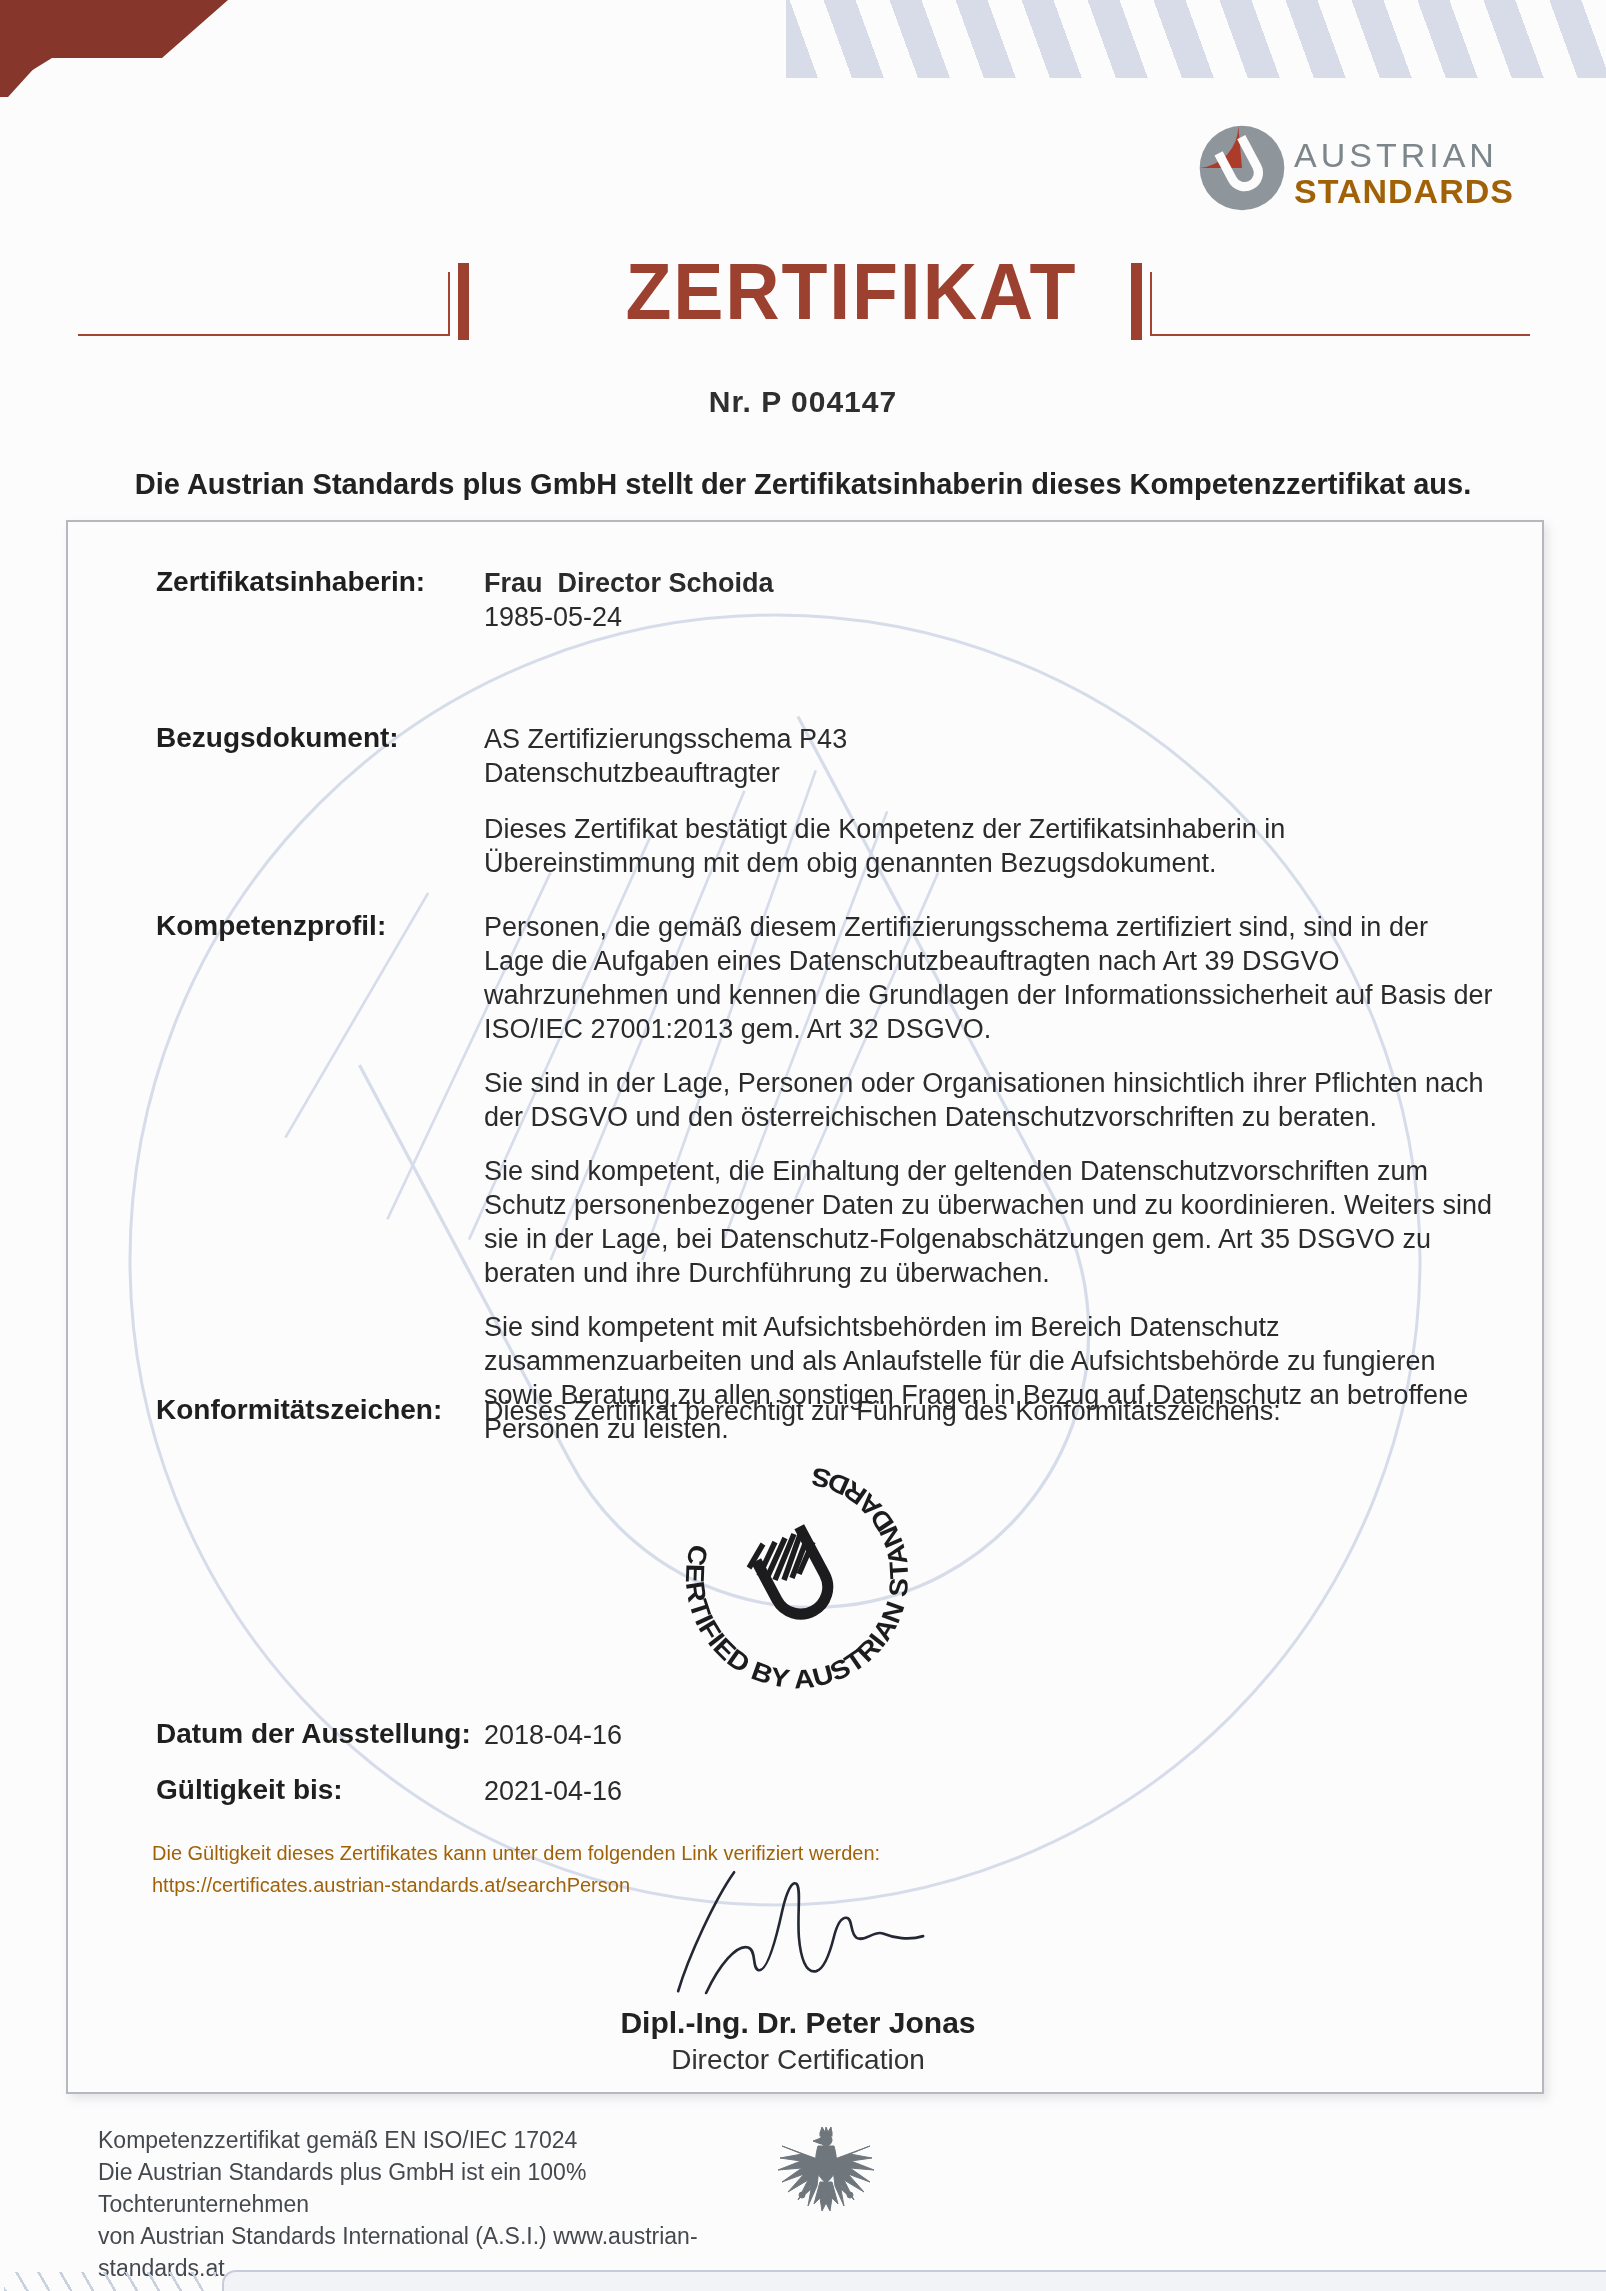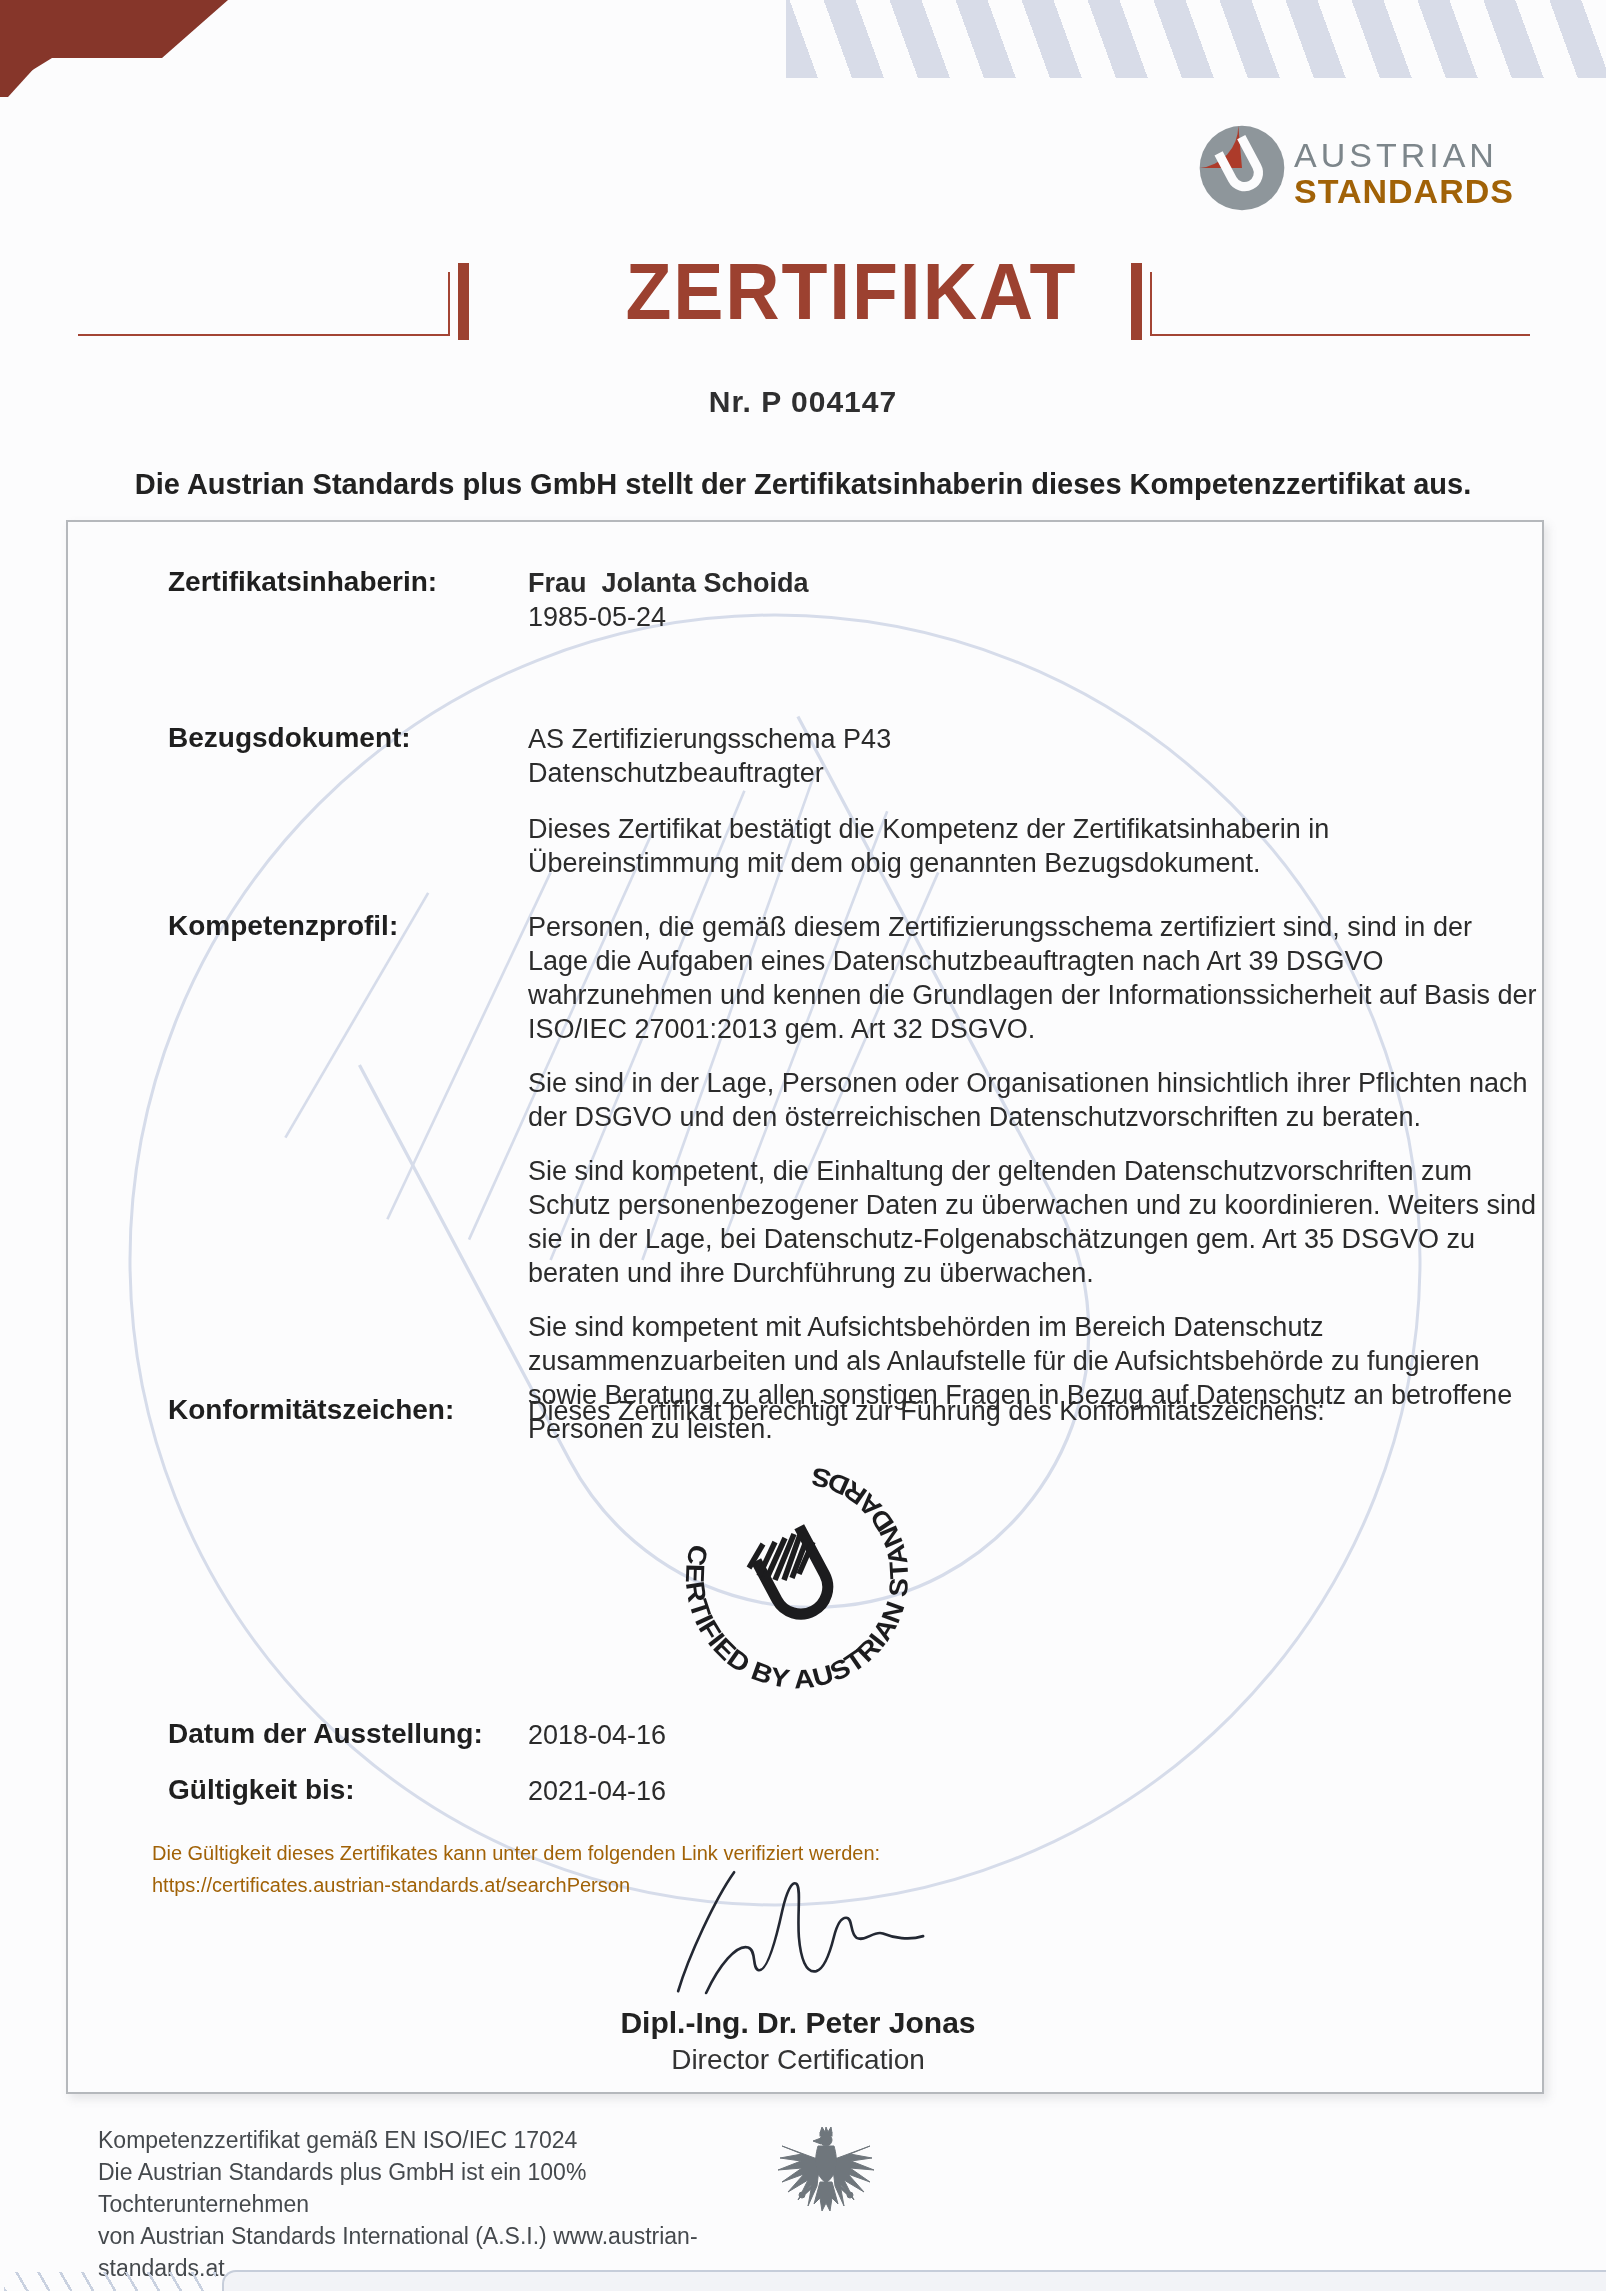--- a/index.html
+++ b/index.html
@@ -78,21 +78,21 @@
 
   
   .watermark{left:60px;top:560px;width:1460px;height:1460px;pointer-events:none;}
 
   
   .main-box{
     left:66px;top:520px;width:1474px;height:1570px;
     border:2px solid #b5b8bc;background:rgba(255,255,255,.0);
     box-shadow:4px 5px 9px rgba(110,112,120,.16);
   }
-  .row{position:absolute;left:16px;width:1474px;display:flex;gap:32px;}
+  .row{position:absolute;left:4px;width:1474px;display:flex;}
   .lbl{
     width:328px;padding-left:84px;box-sizing:content-box;
     font-size:28px;font-weight:700;color:#1f1f1f;flex:none;
   }
   .val{width:1010px;font-size:27px;line-height:34px;color:#2b2b2b;}
   .val p{margin:0 0 20px 0;}
   .bold{font-weight:700;}
   .prewrap{white-space:pre-wrap;}
 
   .mark-wrap{left:604px;top:930px;width:250px;height:250px;}
@@ -162,21 +162,21 @@
   <div class="abs deco-thin-right"></div>
 
   <div class="abs cert-no">Nr. P 004147</div>
   <div class="abs intro-line">Die Austrian Standards plus GmbH stellt der Zertifikatsinhaberin dieses Kompetenzzertifikat aus.</div>
 
   <div class="abs main-box">
 
     <div class="row" style="top:44px;">
       <div class="lbl">Zertifikatsinhaberin:</div>
       <div class="val">
-        <div class="bold prewrap">Frau  Jolanta Schoida</div>
+        <div class="bold prewrap">Frau  Director Schoida</div>
         <div>1985-05-24</div>
       </div>
     </div>
 
     <div class="row" style="top:200px;">
       <div class="lbl">Bezugsdokument:</div>
       <div class="val">
         <div>AS Zertifizierungsschema P43</div>
         <div>Datenschutzbeauftragter</div>
         <p style="margin-top:22px;">Dieses Zertifikat bestätigt die Kompetenz der Zertifikatsinhaberin in Übereinstimmung mit dem obig genannten Bezugsdokument.</p>

